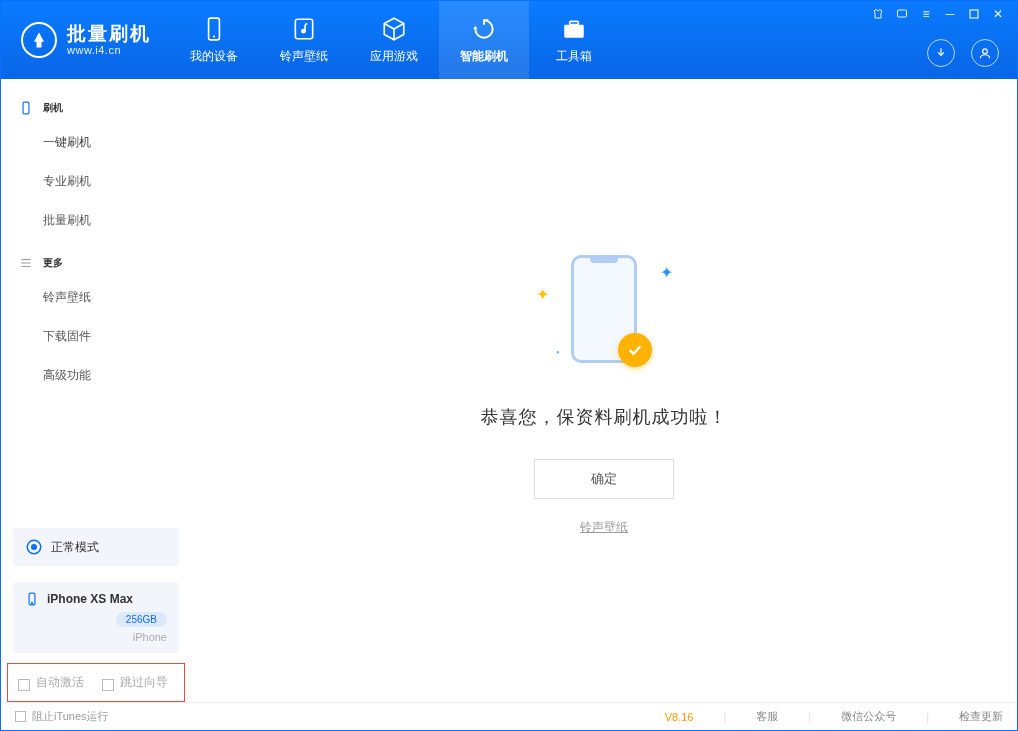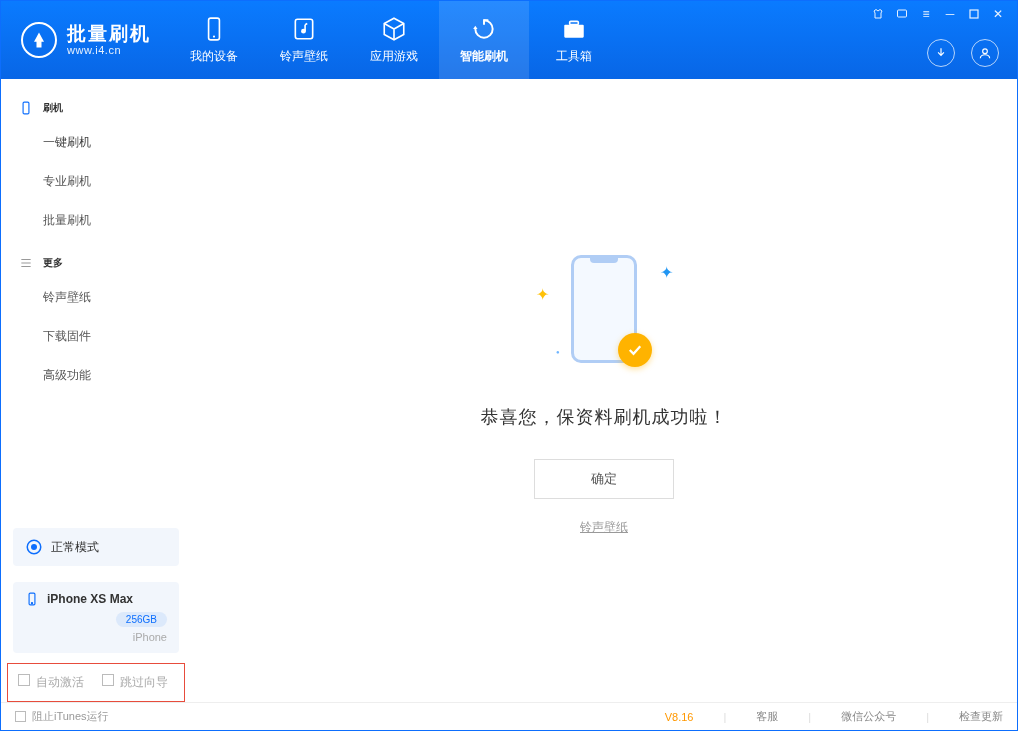--- a/index.html
+++ b/index.html
@@ -31,21 +31,21 @@
 .sidebar-spacer { flex: 1; }
 .device-card { margin: 6px 12px 10px 12px; background: #f2f6fc; border-radius: 4px; padding: 10px 12px; position: relative; text-align: right; }
 .device-card.mode { display: flex; align-items: center; }
 .mode-icon { width: 18px; height: 18px; margin-right: 8px; }
 .mode-text { font-size: 12px; color: #333; }
 .device-name { display: flex; align-items: center; font-size: 12px; color: #333; font-weight: bold; }
 .device-phone-icon { width: 14px; height: 14px; margin-right: 8px; color: #0d6efd; }
 .device-badge { display: inline-block; background: #dce9fb; color: #0d6efd; font-size: 10px; padding: 2px 10px; border-radius: 10px; margin-top: 6px; margin-left: 22px; }
 .device-type { font-size: 11px; color: #aaa; margin-top: 4px; }
 .checkbox-row { margin: 0 6px 0 6px; padding: 10px 10px; border: 1.5px solid #e74c3c; display: flex; gap: 18px; }
-.check-item { display: flex; align-items: flex-start; font-size: 12px; color: #aaa; }
+.check-item { display: flex; align-items: flex-end; font-size: 12px; color: #aaa; }
 .check-box { width: 12px; height: 12px; border: 1px solid #bbb; margin-right: 6px; }
 .main { flex: 1; display: flex; flex-direction: column; align-items: center; justify-content: center; background: #fff; }
 .illustration { width: 200px; height: 140px; position: relative; margin-bottom: 20px; }
 .phone-shape { position: absolute; left: 50%; top: 10px; transform: translateX(-50%); width: 66px; height: 108px; border: 3px solid #b0cdf5; border-radius: 10px; background: #f4f9ff; }
 .phone-notch { position: absolute; top: -1px; left: 50%; transform: translateX(-50%); width: 28px; height: 6px; background: #b0cdf5; border-radius: 0 0 4px 4px; }
 .check-badge { position: absolute; right: 52px; bottom: 18px; width: 34px; height: 34px; background: #ffb300; border-radius: 50%; display: flex; align-items: center; justify-content: center; box-shadow: 0 2px 6px rgba(255,179,0,0.4); }
 .sparkle { position: absolute; width: 8px; height: 8px; }
 .sparkle.s1 { left: 32px; top: 40px; color: #ffc107; }
 .sparkle.s2 { right: 36px; top: 18px; color: #2196f3; }
 .sparkle.s3 { left: 52px; bottom: 28px; color: #6fb5ff; font-size: 6px; }

